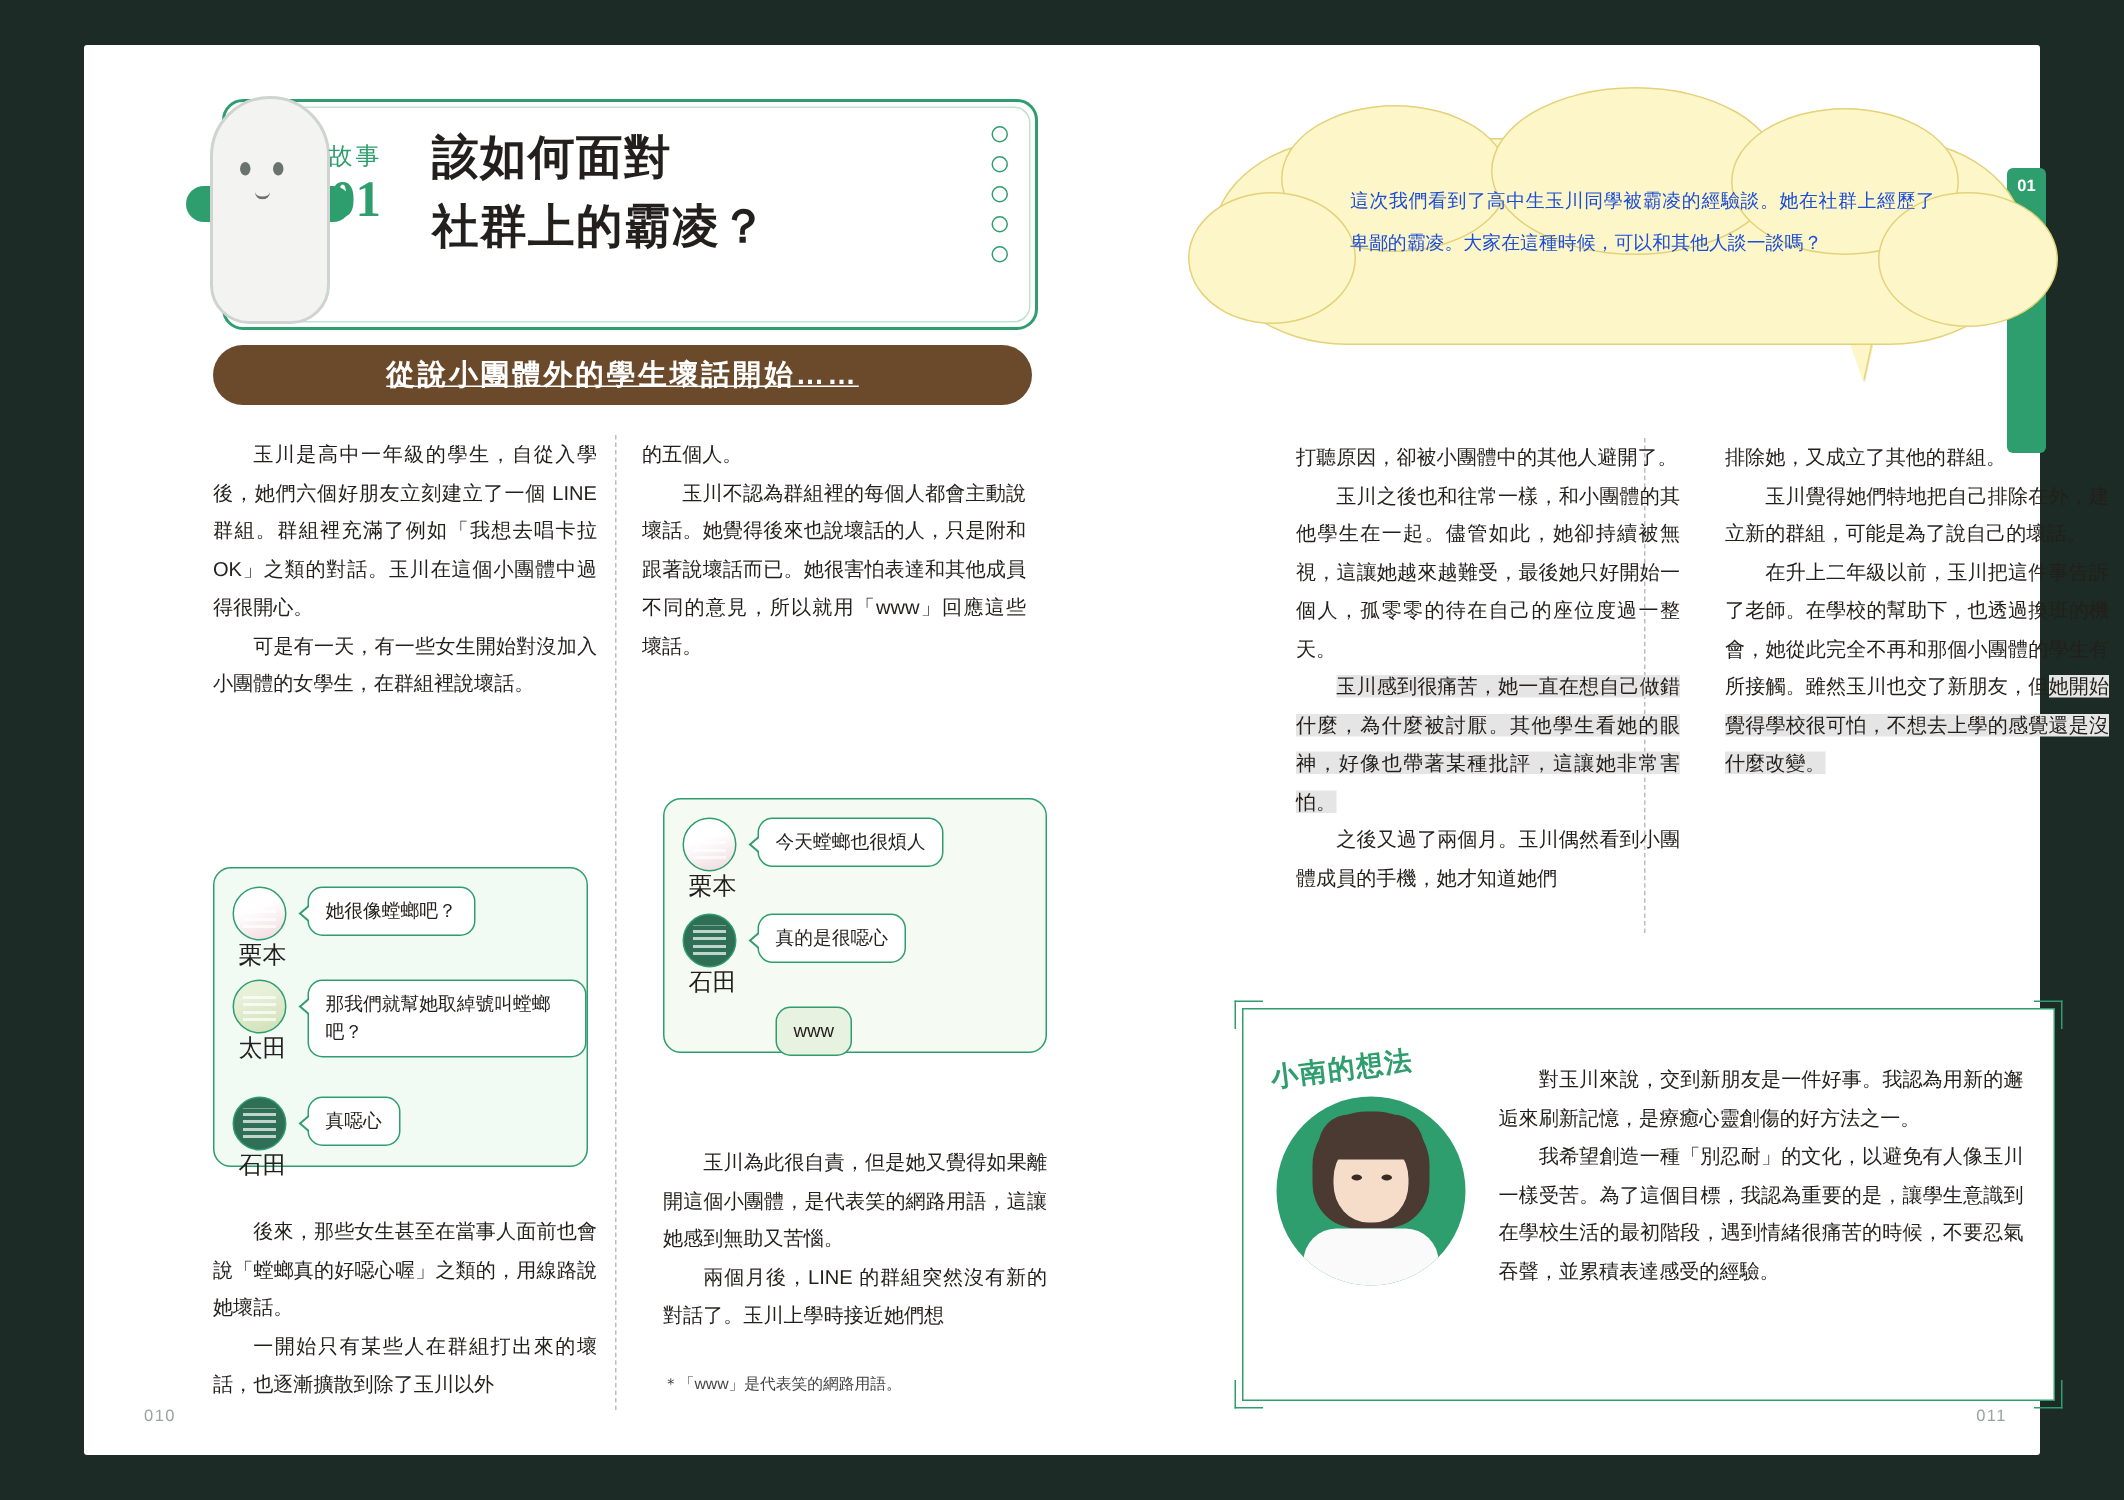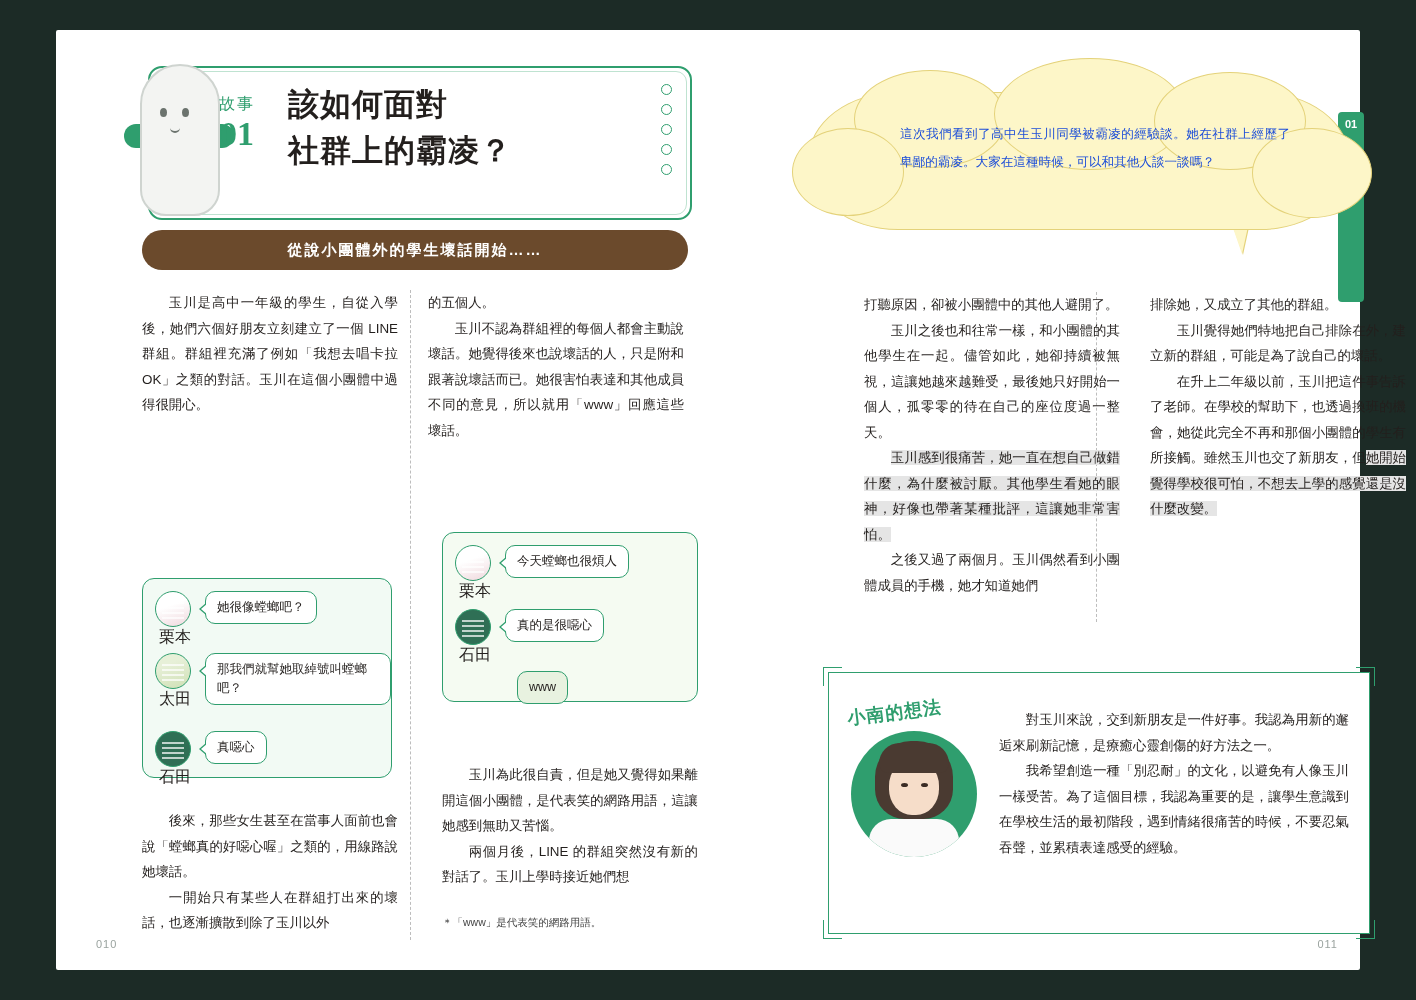--- a/index.html
+++ b/index.html
@@ -68,21 +68,21 @@
   .story-title{
     position:absolute;left:200px;top:24px;width:400px;
     font-size:31px;font-weight:bold;color:#231f1d;line-height:46px;letter-spacing:1px;
   }
 
   
   .banner{
     position:absolute;left:86px;top:200px;width:546px;height:40px;
     background:#6b4a2c;border-radius:20px;color:#fff;
     display:flex;align-items:center;justify-content:center;
-    font-size:15px;font-weight:bold;letter-spacing:2px;
+    font-size:19px;font-weight:bold;letter-spacing:2px;text-decoration:underline;
   }
 
   
   .col{position:absolute;font-size:13.4px;line-height:25.5px;color:#231f1d;text-align:justify;}
   .col p{margin:0 0 0 0;text-indent:2em;}
   .col p.noind{text-indent:0;}
   .col-1{left:86px;top:260px;width:256px;}
   .col-2{left:372px;top:260px;width:256px;}
   .col-sep{position:absolute;left:354px;top:260px;width:0;height:650px;border-left:1.5px dashed #bdbdbd;}
 
@@ -223,20 +223,21 @@
       <div>社群上的霸凌？</div>
     </div>
   </div>
 
   <div class="banner">從說小團體外的學生壞話開始……</div>
 
   <div class="col-sep"></div>
 
   <div class="col col-1">
     <p>玉川是高中一年級的學生，自從入學後，她們六個好朋友立刻建立了一個 LINE 群組。群組裡充滿了例如「我想去唱卡拉 OK」之類的對話。玉川在這個小團體中過得很開心。</p>
+    <p>可是有一天，有一些女生開始對沒加入小團體的女學生，在群組裡說壞話。</p>
   </div>
 
   <div class="chat chat-a">
     <div class="chat-row">
       <div class="avatar a1">
           <div class="lines"></div>
         </div>
       <div class="who">栗本</div>
       <div class="bubble">她很像螳螂吧？</div>
     </div>

